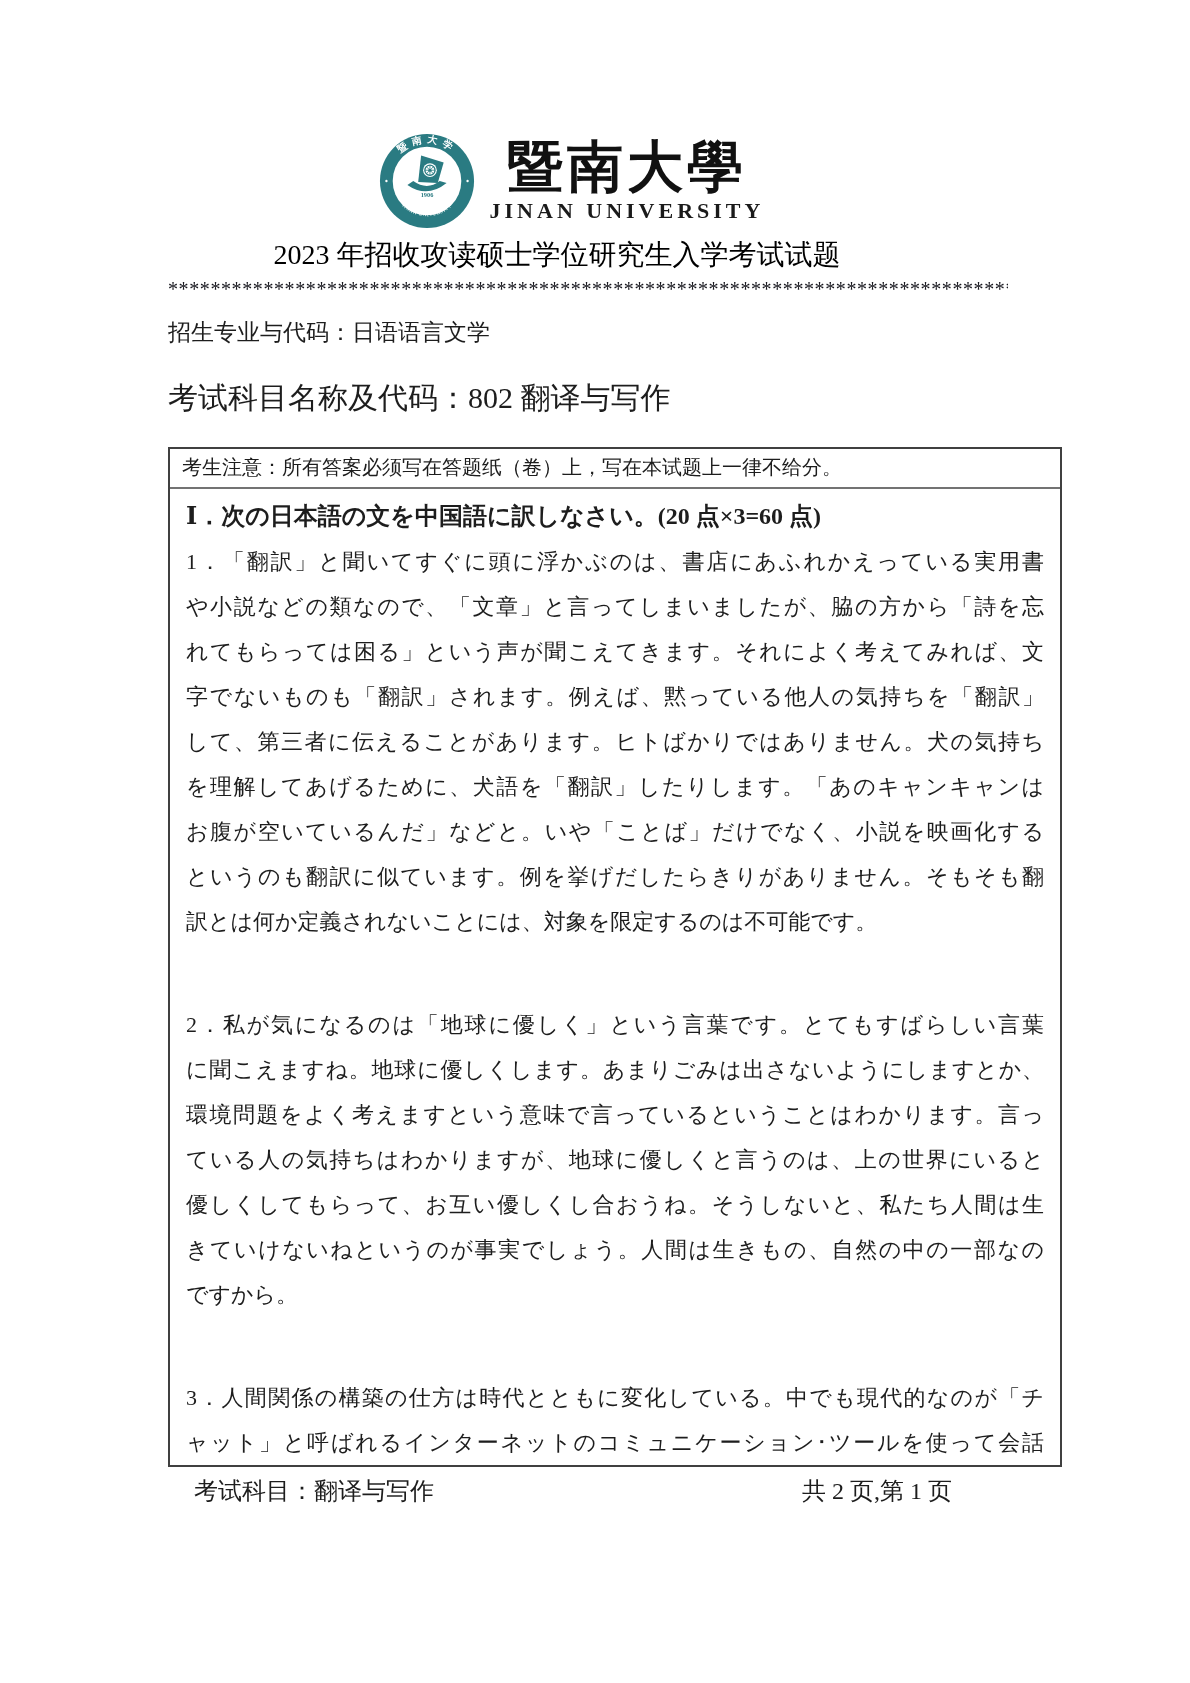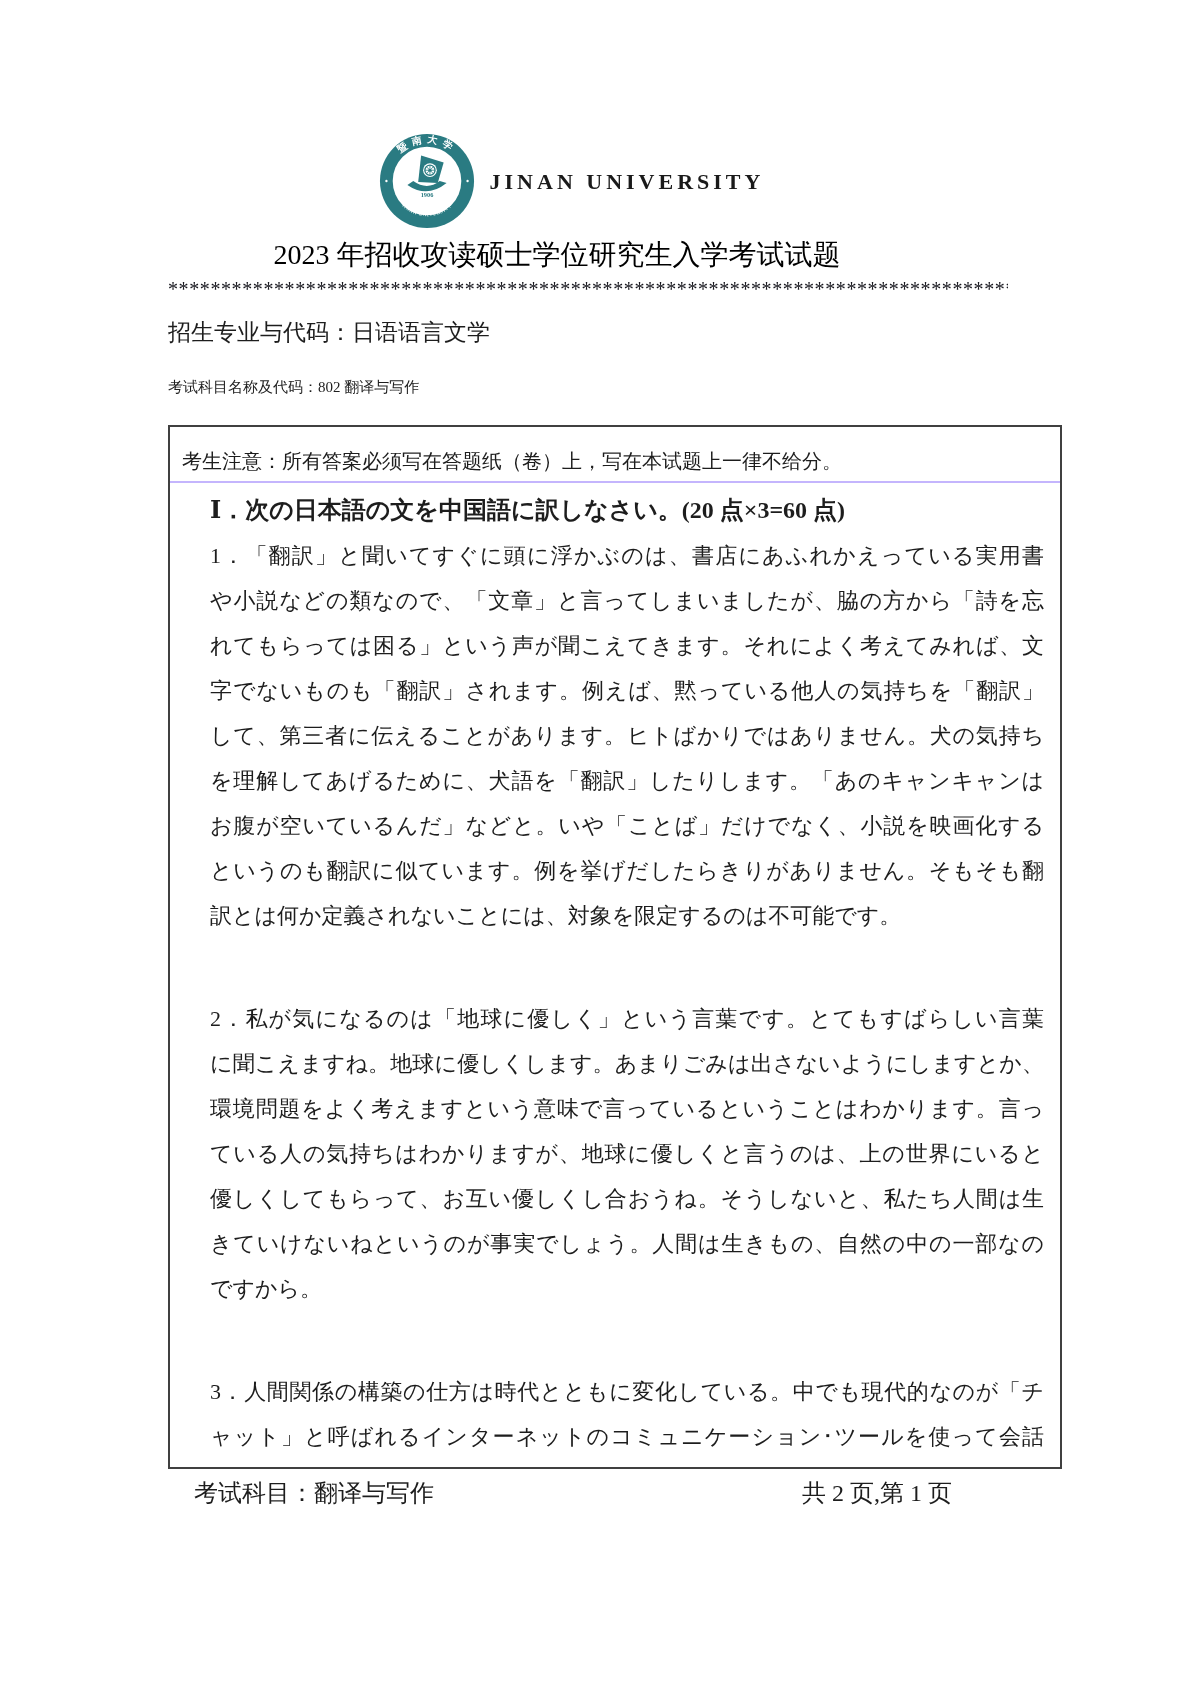--- a/index.html
+++ b/index.html
@@ -25,28 +25,28 @@
 
   .title {
     text-align:center; font-size:28px; font-weight:normal;
     margin-top:6px; position:relative; left:-58px; color:#000;
   }
   .stars {
     font-size:20px; letter-spacing:0.6px; white-space:nowrap;
     overflow:hidden; width:840px; margin-top:4px; color:#16161d;
   }
   .meta1 { font-size:23px; margin-top:16px; }
-  .meta2 { font-size:15px; margin-top:30px; }
+  .meta2 { font-size:30px; margin-top:30px; }
 
   .exam-box { margin-top:28px; border:2px solid #404040; }
   .notice {
-    font-size:20px; padding:21px 12px 6px;
-    border-bottom:2px solid #c4b5fd;
+    font-size:20px; padding:5px 12px 6px;
+    border-bottom:2px solid #737373;
   }
-  .exam-body { padding:4px 16px 8px; font-size:22px;margin-left:24px; }
+  .exam-body { padding:4px 16px 0; font-size:22px; }
   .heading { font-weight:bold; font-size:24px; line-height:46px; }
   .para { margin-top:58px; }
   .para-first { margin-top:0; }
   .line { line-height:45px; }
   .fill { text-align:justify; text-align-last:justify; }
   .last { text-align:left; }
 
   .footer { display:flex; justify-content:space-between; margin-top:8px; font-size:24px; }
   .footer-left { margin-left:26px; }
   .footer-right { margin-right:110px; }
@@ -77,20 +77,21 @@
           <path d="M41,51 L44,24 L67,31 L61,52 Z" fill="#2a7b82"></path>
           <circle cx="53" cy="39" r="7" fill="#ffffff"></circle>
           <circle cx="53" cy="39" r="5.2" fill="none" stroke="#2a7b82" stroke-width="1.4"></circle>
           <circle cx="53" cy="39" r="1.6" fill="#2a7b82"></circle>
           <path d="M53,34 V44 M48,39 H58 M49.5,35.5 L56.5,42.5 M56.5,35.5 L49.5,42.5" stroke="#2a7b82" stroke-width="0.8"></path>
           <path d="M30,54 Q50,68 70,52 L63,50 Q50,60 36,50 Z" fill="#2a7b82"></path>
         </g>
         <text x="50" y="66" text-anchor="middle" font-size="6.5" font-weight="bold" fill="#2a7b82">1906</text>
       </svg>
       <div class="logo-text">
+        <div class="logo-zh">暨南大學</div>
         <div class="logo-en">JINAN  UNIVERSITY</div>
       </div>
     </div>
 
     <div class="title">2023 年招收攻读硕士学位研究生入学考试试题</div>
 
     <div class="stars">**************************************************************************************************************</div>
 
     <div class="meta1">招生专业与代码：日语语言文学</div>
     <div class="meta2">考试科目名称及代码：802 翻译与写作</div>

